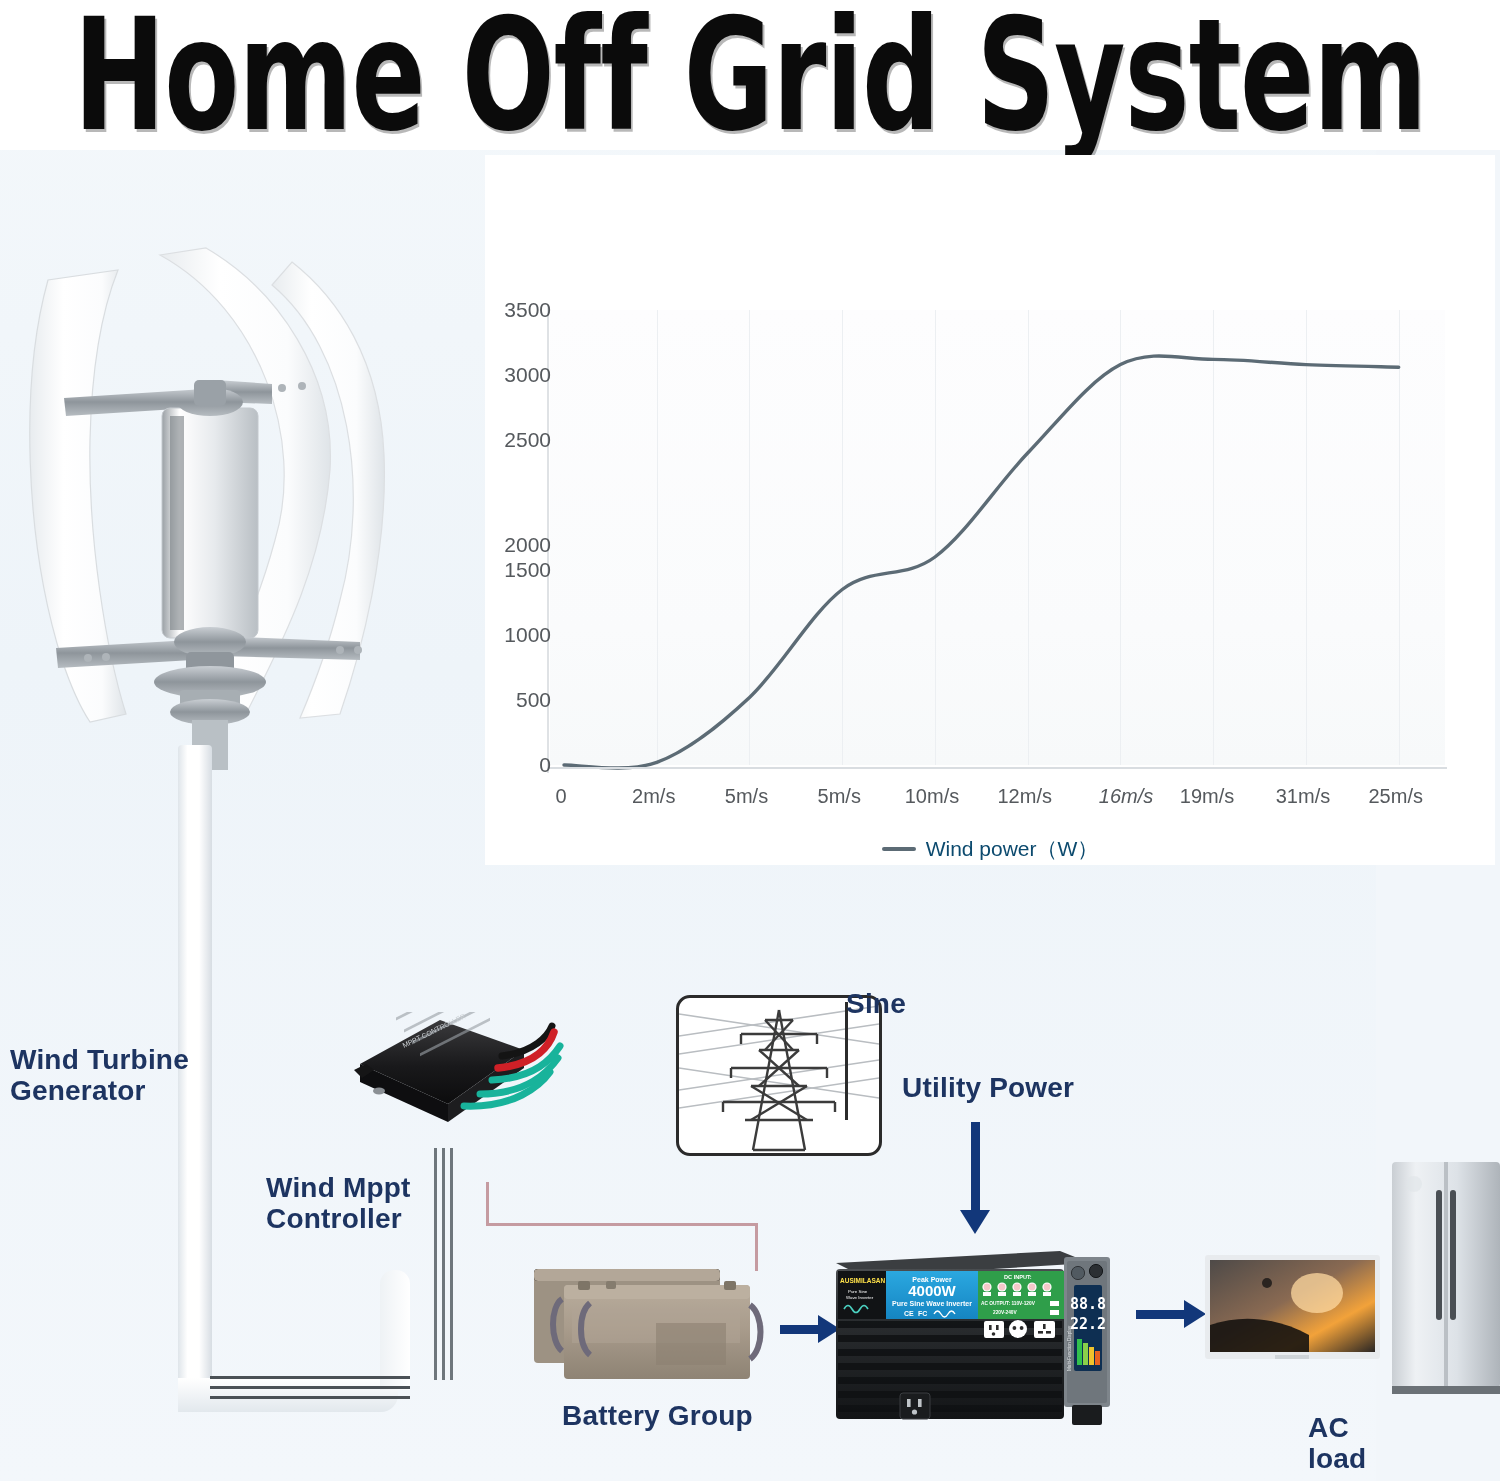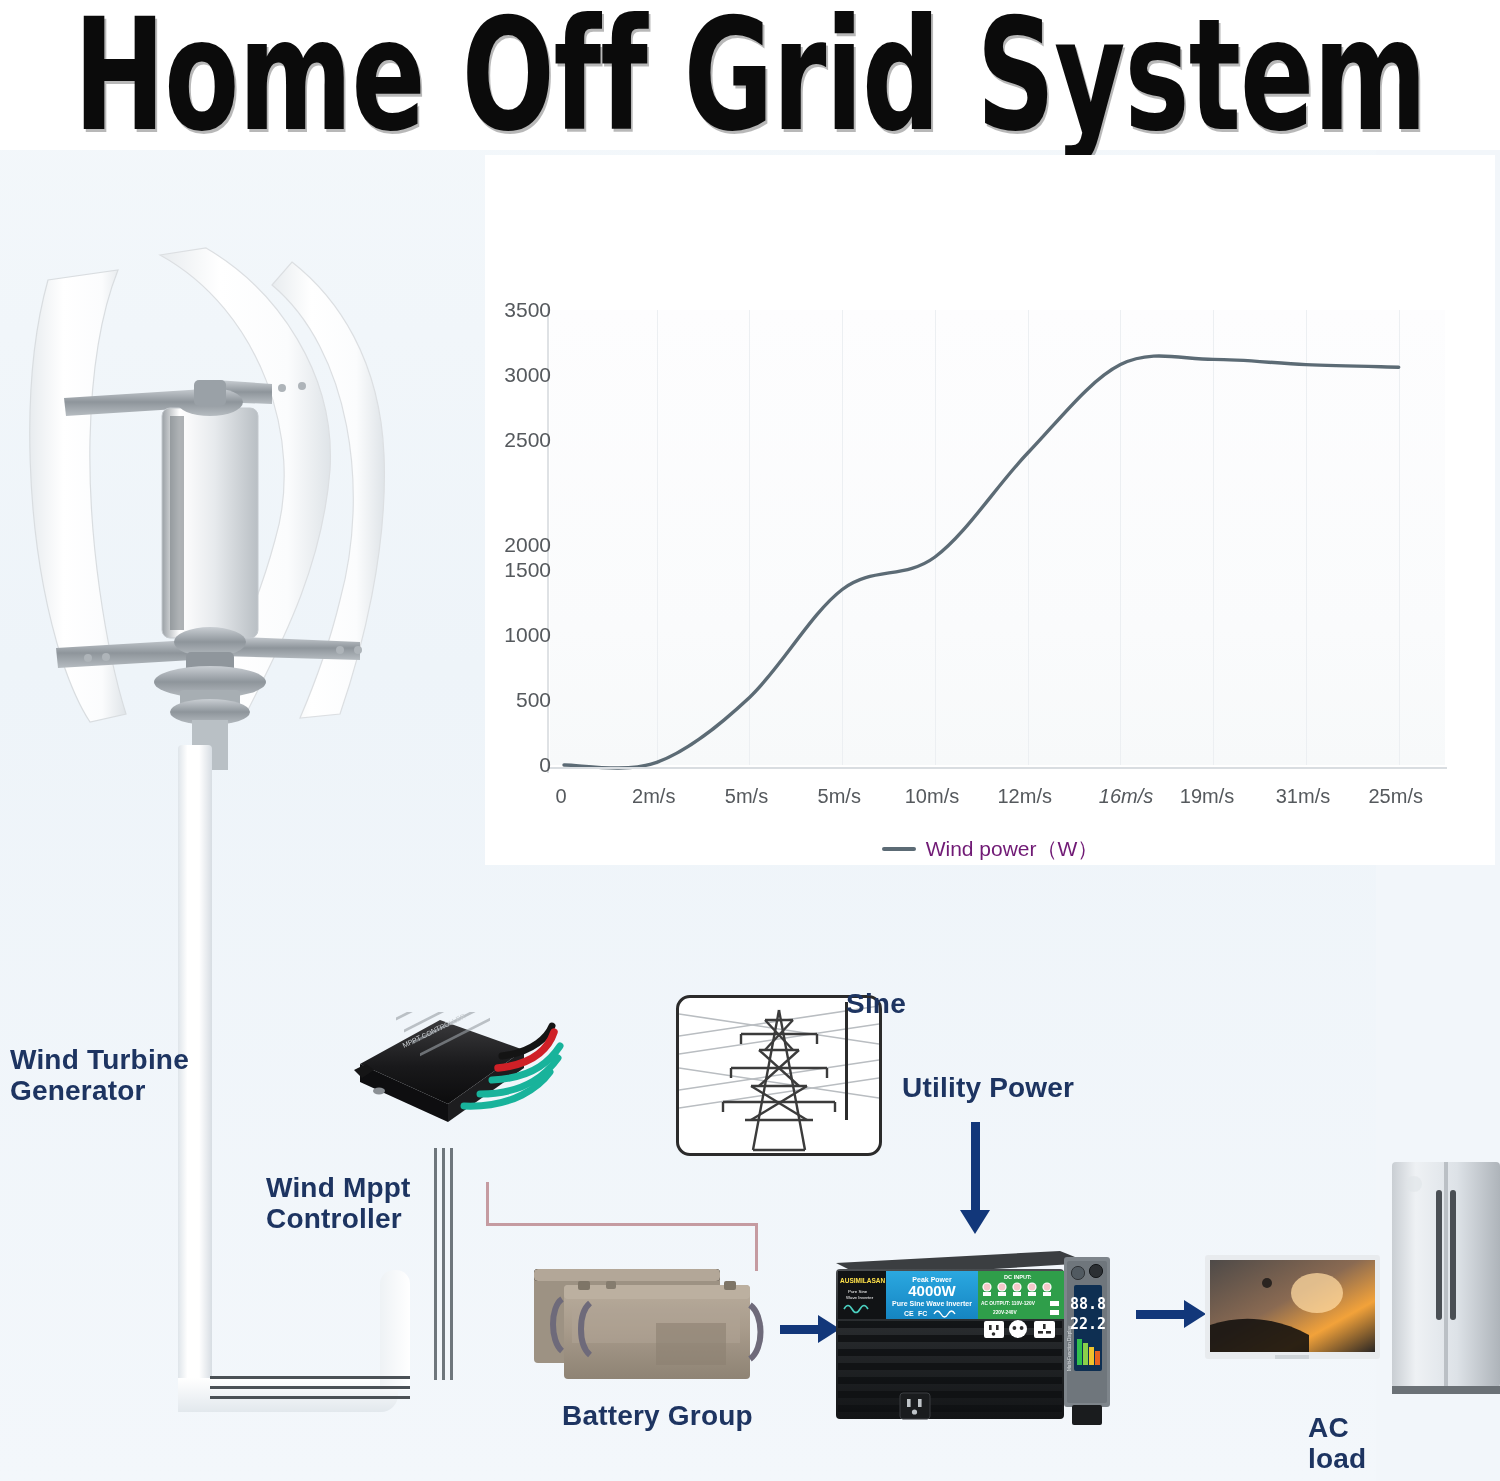--- a/index.html
+++ b/index.html
@@ -38,21 +38,21 @@
     background:#d9dde1; }
   .vgrid { position:absolute; top:0; width:1px; background:#eceff2; }
   .plot-bg { position:absolute; left:0; top:0; width:100%; height:100%;
     background:linear-gradient(180deg,#fdfdfe 0%,#fafbfc 70%,#f7f9fa 100%); }
   .xlabels { position:absolute; left:62px; top:622px; width:900px; height:40px; }
   .xlabel { position:absolute; font-size:20px; color:#55595d; transform:translateX(-50%);
     white-space:nowrap; top:8px; }
   .legend { position:absolute; left:0; top:680px; width:100%;
     display:flex; align-items:center; justify-content:center; gap:10px; }
   .legend-line { width:34px; height:4px; background:#5c6b75; border-radius:2px; }
-  .legend-text { font-size:21px; color:#701a75; }
+  .legend-text { font-size:21px; color:#0c4a6e; }
   svg.curve { position:absolute; left:0; top:0; overflow:visible; }
 
   
   .turbine-wrap { position:absolute; left:10px; top:240px; width:400px; height:540px; }
   .pole { position:absolute; left:178px; top:745px; width:34px; height:640px;
     background:linear-gradient(90deg,#dfe5ea 0%,#ffffff 28%,#ffffff 62%,#d7dde3 100%);
     border-radius:4px; }
   .pole-foot { position:absolute; left:178px; top:1378px; width:220px; height:34px;
     background:linear-gradient(180deg,#ffffff,#e2e8ed);
     border-radius:0 18px 18px 0; }

